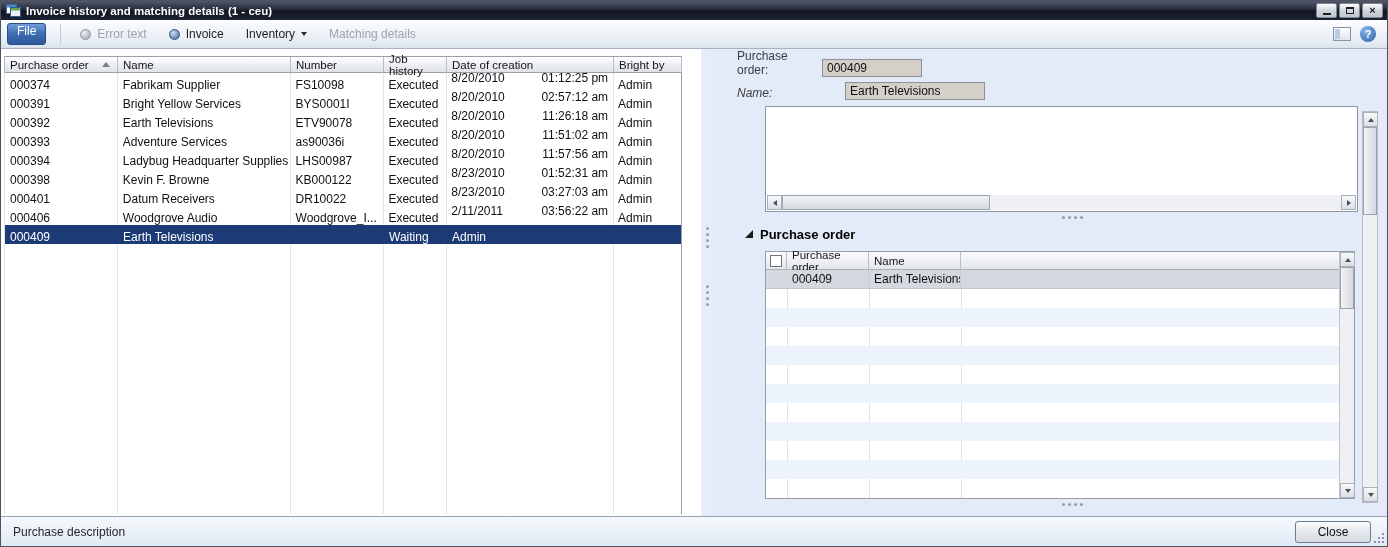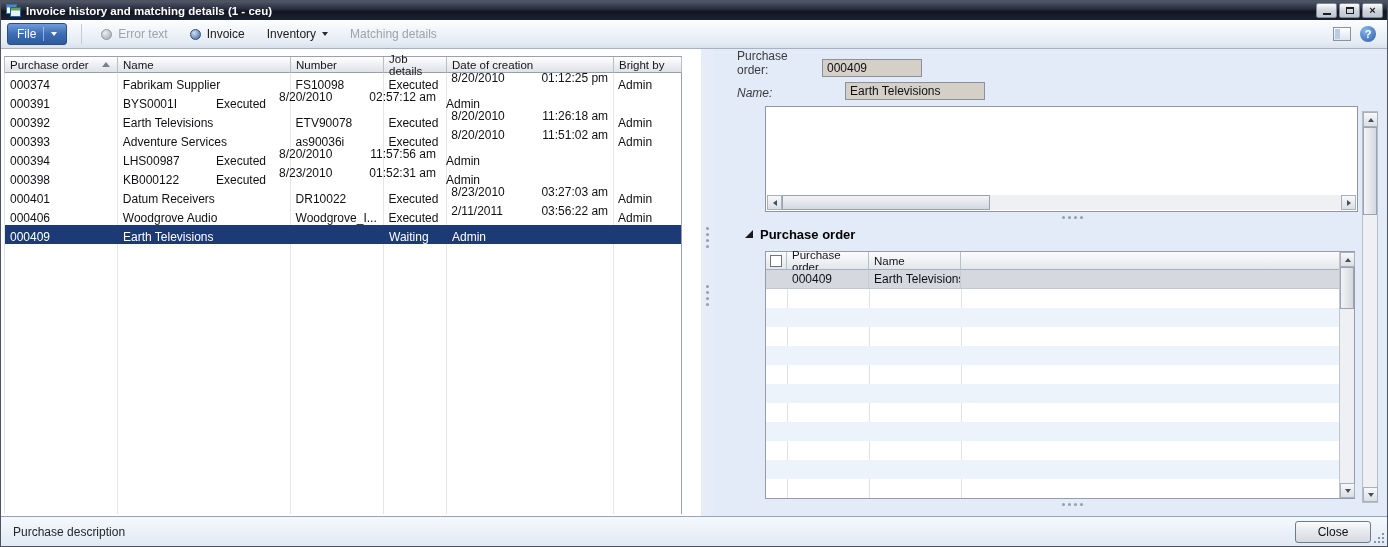--- a/index.html
+++ b/index.html
@@ -21,21 +21,21 @@
   .glyph-min { width:8px; height:2px; background:#1c1c1c; margin-top:7px; }
   .glyph-max { width:8px; height:7px; border:1px solid #1c1c1c; border-top-width:2px; }
   .glyph-close { font-size:11px; font-weight:bold; color:#1c1c1c; line-height:1; }
 
   
   .toolbar { height:29px; display:flex; align-items:center; padding:0 6px;
              background:linear-gradient(#fcfdfe,#e6ecf4 80%,#d9e1ec);
              border-bottom:1px solid #a6b1c2; }
   .file-btn { height:22px; display:flex; align-items:center; gap:7px; padding:0 9px;
               background:linear-gradient(#6f9cda,#3c6cb2 50%,#2f5b9d);
-              border:1px solid #274f85; border-radius:3px; color:#fff; font-size:12px; }
+              border:1px solid #274f85; border-radius:3px; color:#fff; font-size:12px;flex-direction:column; }
   .file-sep { width:1px; height:14px; background:rgba(255,255,255,.45); }
   .caret-down-white { width:0; height:0; border-left:3.5px solid transparent;
                       border-right:3.5px solid transparent; border-top:4px solid #fff; }
   .tb-sep { width:1px; height:20px; background:#c3cbd8; margin:0 8px 0 14px; }
   .tb-item { display:flex; align-items:center; gap:6px; padding:0 11px; height:100%;
              font-size:12px; color:#1d1d1d; white-space:nowrap; }
   .tb-item.disabled { color:#9aa3af; }
   .dot-icon { width:11px; height:11px; border-radius:50%; flex:none; }
   .dot-gray { background:radial-gradient(circle at 35% 32%,#eceff2,#9aa2ac); border:1px solid #8d95a0; }
   .dot-blue { background:radial-gradient(circle at 35% 32%,#cfe0f5,#3a5f97); border:1px solid #2d4d7e; }
@@ -218,21 +218,21 @@
             <span>Purchase order</span>
             <span class="sort-asc"></span>
           </div>
           <div class="hcell c2">
               <span>Name</span>
             </div>
           <div class="hcell c3">
               <span>Number</span>
             </div>
           <div class="hcell c4">
-              <span>Job details</span>
+              <span>Job history</span>
             </div>
           <div class="hcell c5">
               <span>Date of creation</span>
             </div>
           <div class="hcell c6">
               <span>Bright by</span>
             </div>
         </div>
         <div class="grid-body">
           <div class="colline" style="left:112px"></div>
@@ -246,20 +246,21 @@
               <div class="gcell c3">FS10098</div>
               <div class="gcell c4">Executed</div>
               <div class="gcell c5 datecell">
                 <span>8/20/2010</span>
                 <span>01:12:25 pm</span>
               </div>
               <div class="gcell c6">Admin</div>
             </div>
             <div class="grow">
               <div class="gcell c1">000391</div>
+              <div class="gcell c2">Bright Yellow Services</div>
               <div class="gcell c3">BYS0001I</div>
               <div class="gcell c4">Executed</div>
               <div class="gcell c5 datecell">
                 <span>8/20/2010</span>
                 <span>02:57:12 am</span>
               </div>
               <div class="gcell c6">Admin</div>
             </div>
             <div class="grow">
               <div class="gcell c1">000392</div>
@@ -278,30 +279,32 @@
               <div class="gcell c3">as90036i</div>
               <div class="gcell c4">Executed</div>
               <div class="gcell c5 datecell">
                 <span>8/20/2010</span>
                 <span>11:51:02 am</span>
               </div>
               <div class="gcell c6">Admin</div>
             </div>
             <div class="grow">
               <div class="gcell c1">000394</div>
+              <div class="gcell c2">Ladybug Headquarter Supplies</div>
               <div class="gcell c3">LHS00987</div>
               <div class="gcell c4">Executed</div>
               <div class="gcell c5 datecell">
                 <span>8/20/2010</span>
                 <span>11:57:56 am</span>
               </div>
               <div class="gcell c6">Admin</div>
             </div>
             <div class="grow">
               <div class="gcell c1">000398</div>
+              <div class="gcell c2">Kevin F. Browne</div>
               <div class="gcell c3">KB000122</div>
               <div class="gcell c4">Executed</div>
               <div class="gcell c5 datecell">
                 <span>8/23/2010</span>
                 <span>01:52:31 am</span>
               </div>
               <div class="gcell c6">Admin</div>
             </div>
             <div class="grow">
               <div class="gcell c1">000401</div>

